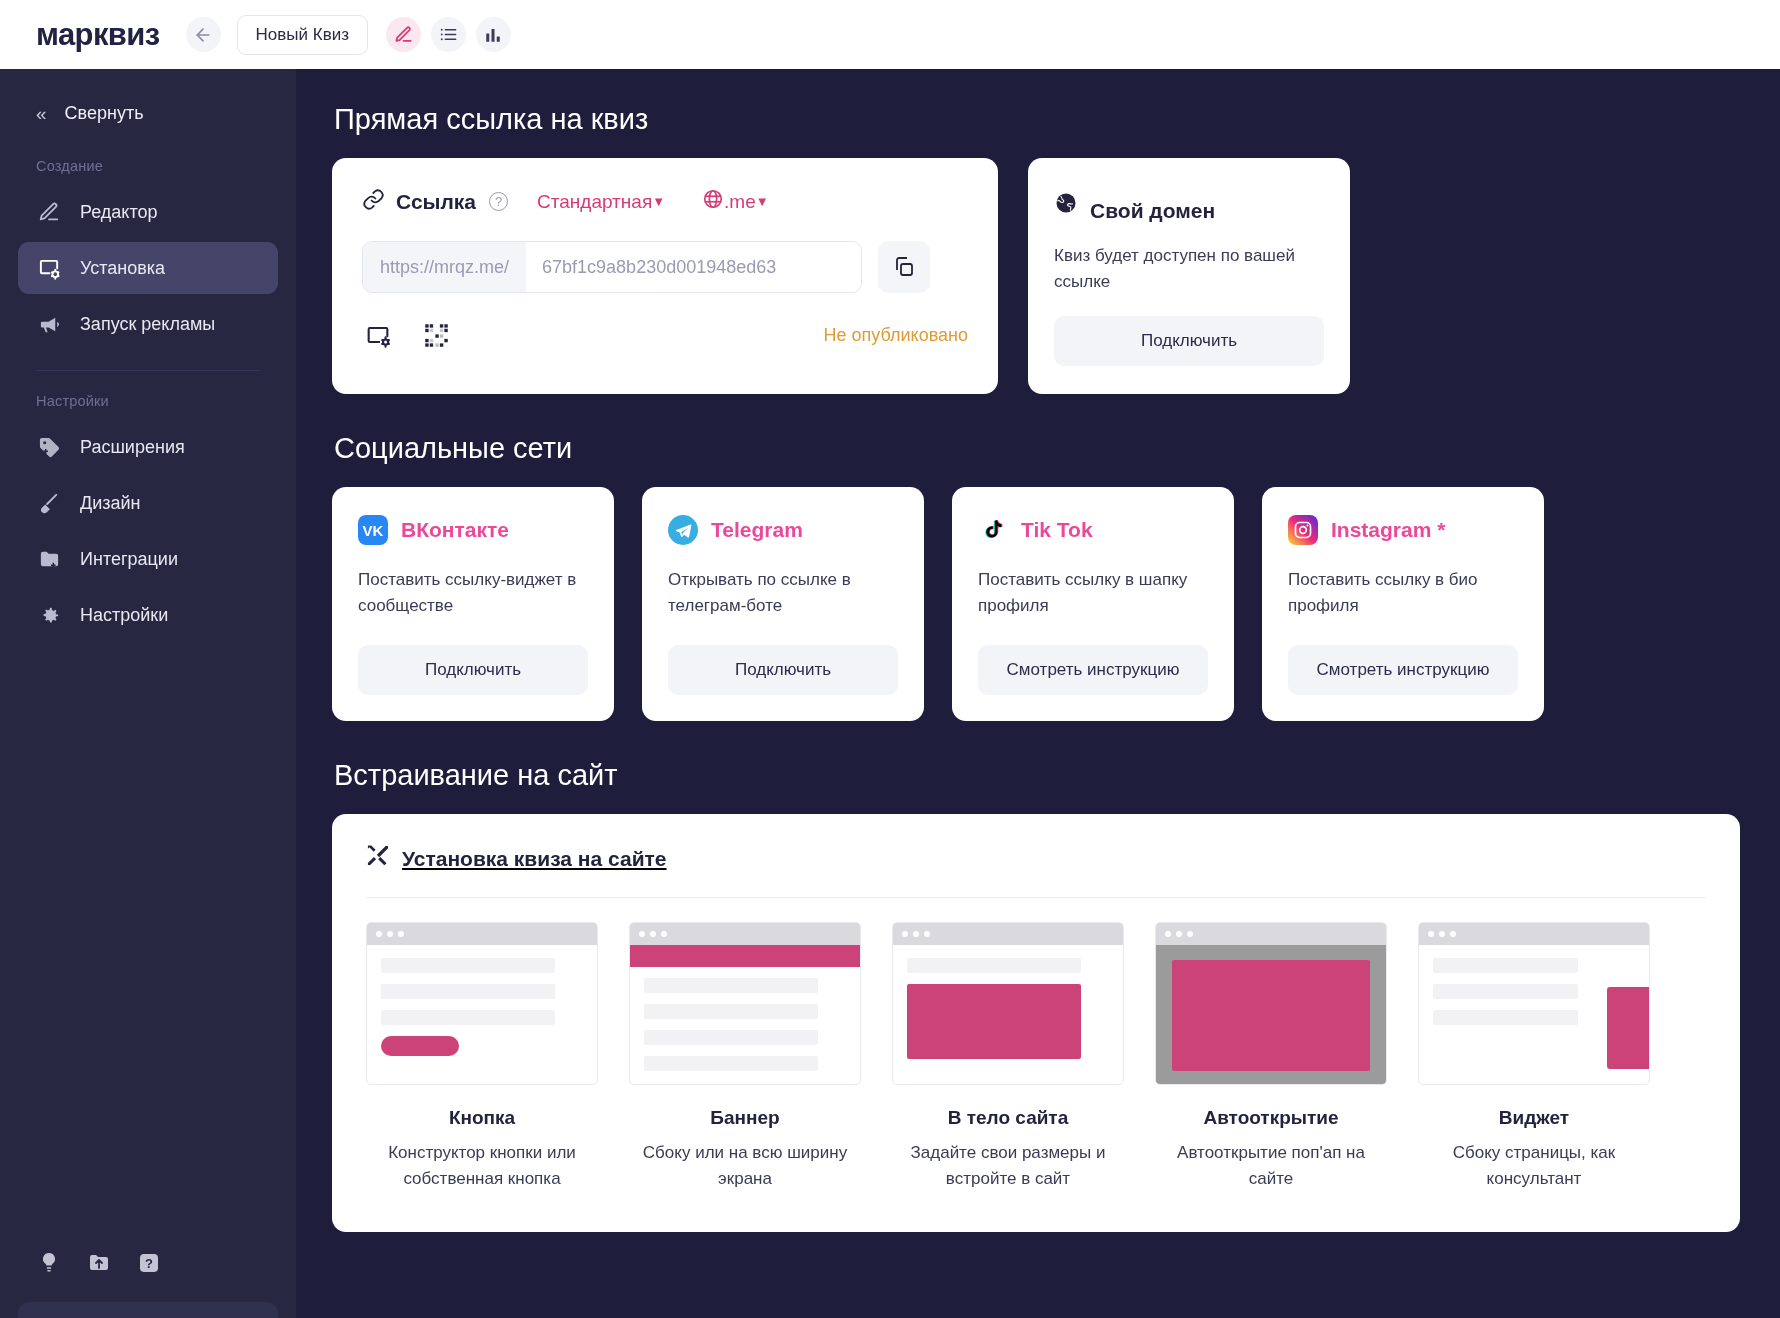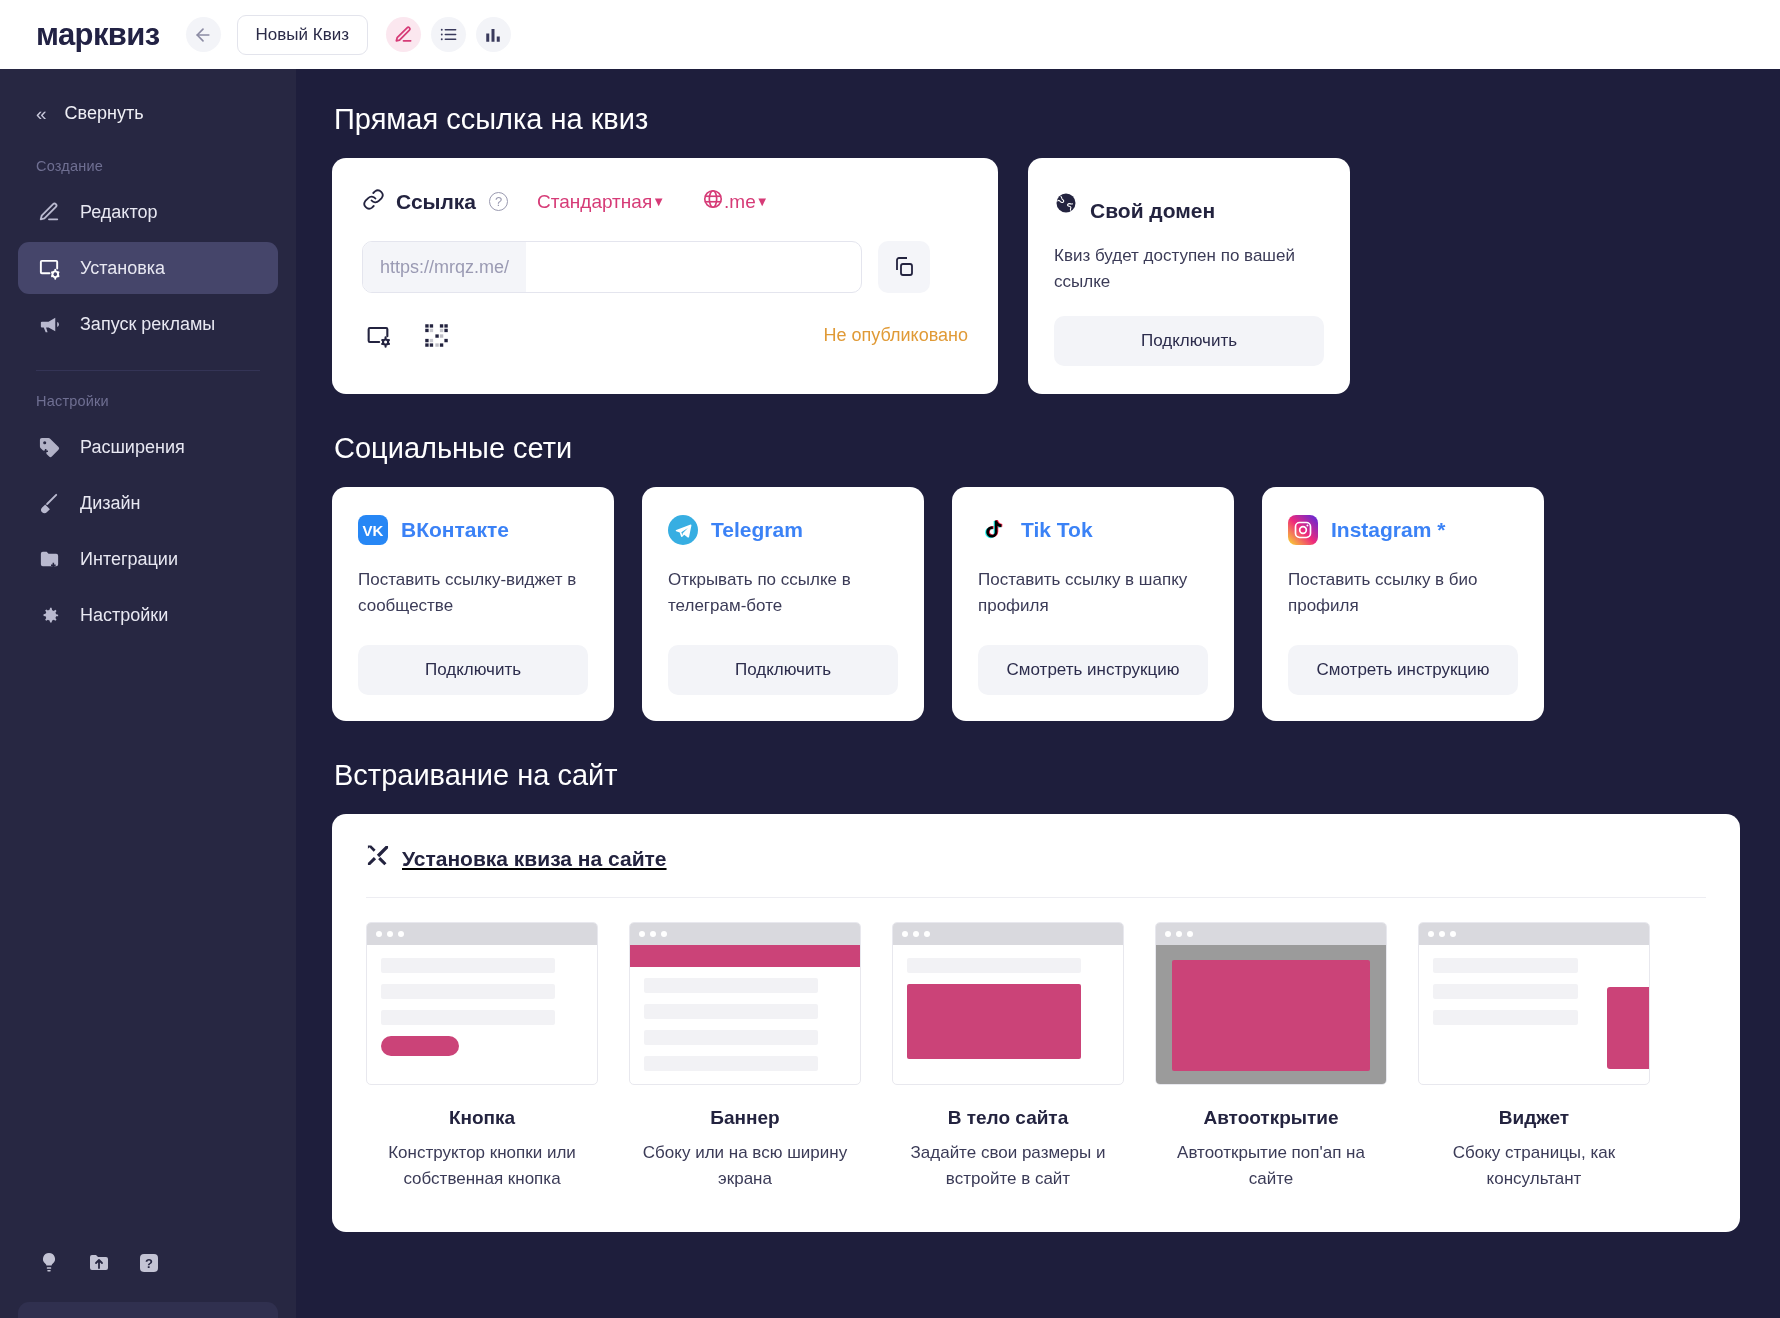--- a/index.html
+++ b/index.html
@@ -111,21 +111,21 @@
   .btn-grey {
     margin-top: 22px; width: 100%; background: #f3f4f8; border: none; border-radius: 10px;
     padding: 15px 10px; font-size: 17px; color: #2c2c4c; cursor: pointer;
     font-family: inherit;
   }
 
   
   .social-row { display: flex; gap: 28px; }
   .social-card { width: 282px; padding: 28px 26px 26px 26px; display: flex; flex-direction: column; }
   .social-head { display: flex; align-items: center; gap: 13px; }
-  .social-head .t { font-size: 21px; font-weight: 700; color: #3b82f6; }
+  .social-head .t { font-size: 21px; font-weight: 700; color: #ec4899; }
   .social-desc { margin-top: 22px; font-size: 17px; line-height: 1.52; color: #3b3b57; min-height: 56px; }
 
   .sq-icon { width: 30px; height: 30px; border-radius: 8px; display: flex; align-items: center; justify-content: center; }
   .vk-ic { background: #2787f5; color: #fff; font-weight: 700; font-size: 15px; }
   .tg-ic { background: #37aee2; border-radius: 50%; color: #fff; }
   .tt-ic { background: #fff; }
   .ig-ic { background: linear-gradient(45deg,#f9ce34 4%,#ee2a7b 48%,#6228d7 96%); }
 
   
   .embed-card { padding: 30px 34px 40px 34px; margin-bottom: 30px; }
@@ -329,20 +329,21 @@
                   </svg>
               </span>
               <span>.me</span>
               <span class="caret">▼</span>
             </span>
           </div>
 
           <div class="url-row">
             <div class="url-input-wrap">
               <div class="url-prefix">https://mrqz.me/</div>
+              <div class="url-value">67bf1c9a8b230d001948ed63</div>
             </div>
             <button class="copy-btn">
               <svg width="24" height="24" viewBox="0 0 24 24" fill="none" stroke="#23233f" stroke-width="1.8">
                   <rect x="9" y="9" width="11" height="11" rx="2"></rect>
                   <path d="M5 15V5a2 2 0 0 1 2-2h8"></path>
                 </svg>
             </button>
           </div>
 
           <div class="link-foot">

